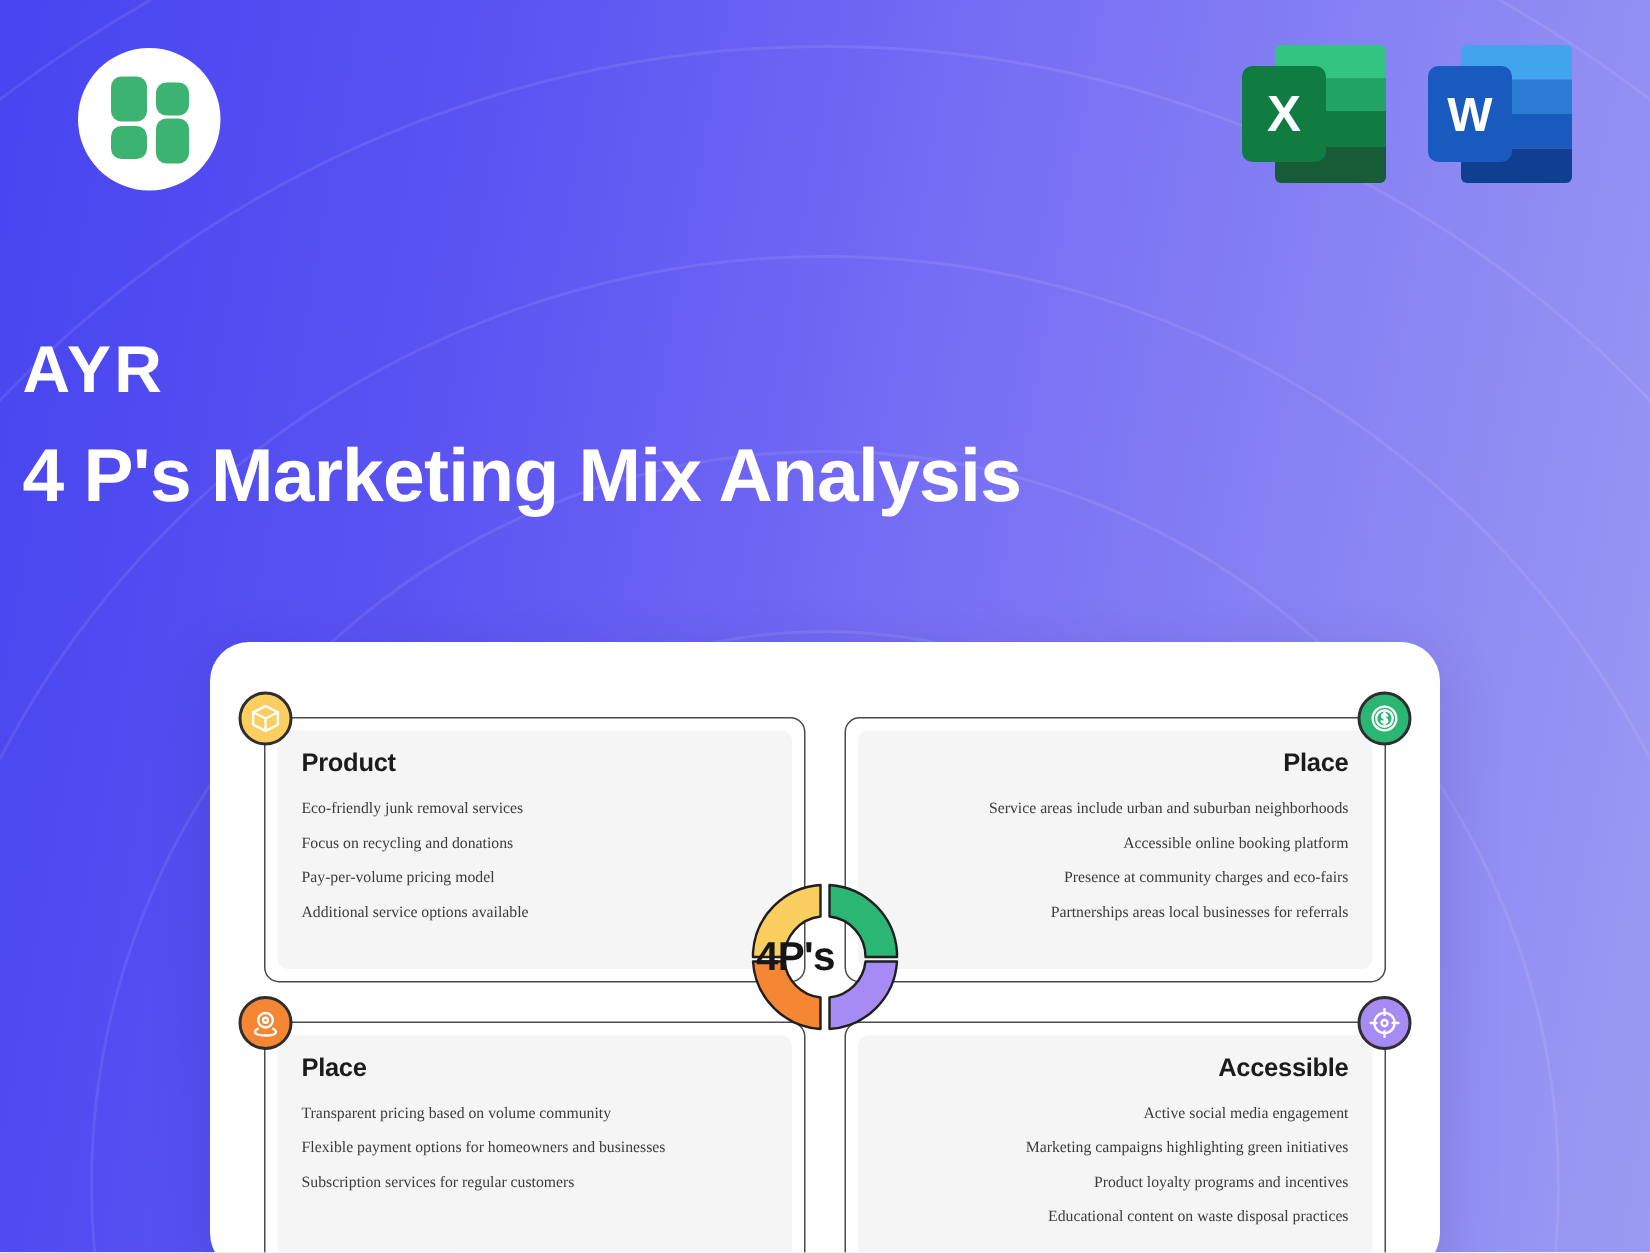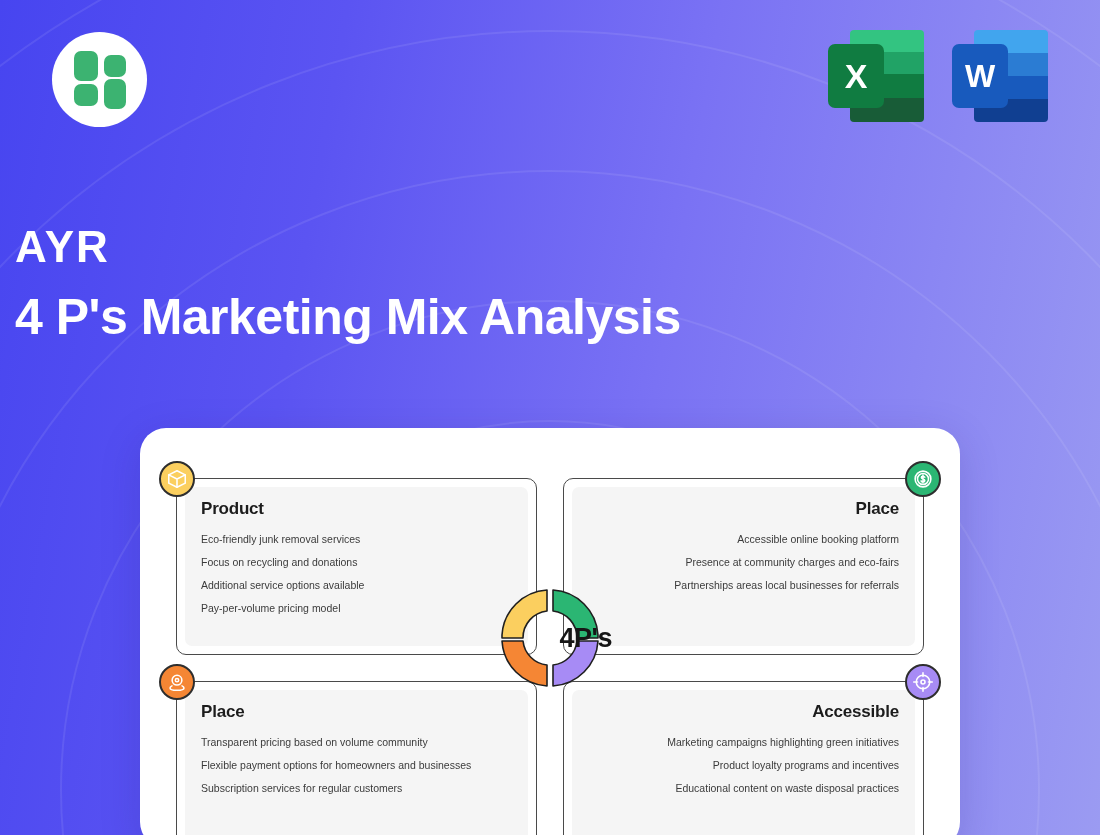--- a/index.html
+++ b/index.html
@@ -186,21 +186,21 @@
   }
   .quad.right .quad-inner { text-align: right; }
 
   .quad-title {
     font-size: 17px;
     font-weight: bold;
     color: #1c1c1c;
     margin-bottom: 14px;
     letter-spacing: -0.2px;
   }
-  .quad-list { list-style: none; }
+  .quad-list { list-style: none; font-family: Liberation Serif, serif; }
   .quad-list li {
     font-size: 10.5px;
     color: #3b3b3b;
     line-height: 1.28;
     margin-bottom: 9.5px;
     white-space: nowrap;
   }
 
   
   .badge {
@@ -227,21 +227,21 @@
     transform: translate(-50%, -50%);
     width: 124px;
     height: 124px;
     z-index: 9;
   }
   #donut-wrap svg { width: 124px; height: 124px; display: block; }
   #donut-center-label {
     position: absolute;
     left: 16px; right: 0; top: 50%;
     transform: translateY(-50%);
-    text-align: right;
+    text-align: left;
     font-size: 27px;
     font-weight: bold;
     color: #161616;
     letter-spacing: -0.5px;
     pointer-events: none;
   }
 </style>
 </head>
 <body>
 
@@ -300,37 +300,38 @@
           <svg viewBox="0 0 24 24" fill="none" stroke="#ffffff" stroke-width="1.7" stroke-linecap="round" stroke-linejoin="round">
             <path d="M3 7.5 12 3l9 4.5v9L12 21l-9-4.5z"></path>
             <path d="M3 7.5 12 12l9-4.5M12 12v9"></path>
           </svg>
         </div>
         <div class="quad-inner">
           <div class="quad-title">Product</div>
           <ul class="quad-list">
             <li>Eco-friendly junk removal services</li>
             <li>Focus on recycling and donations</li>
+            <li>Pay-per-volume pricing model</li>
             <li>Additional service options available</li>
-            <li>Pay-per-volume pricing model</li>
           </ul>
         </div>
       </div>
 
       <div class="quad right">
         <div class="badge badge-green tr">
           <svg viewBox="0 0 24 24" fill="none" stroke="#ffffff" stroke-width="1.7" stroke-linecap="round" stroke-linejoin="round">
             <circle cx="12" cy="12" r="8.6"></circle>
             <circle cx="12" cy="12" r="6"></circle>
             <path d="M13.9 10.1c-.4-.8-1.1-1.2-1.9-1.2-1 0-1.8.6-1.8 1.5 0 2 3.8 1.1 3.8 3.2 0 1-.9 1.6-2 1.6-.9 0-1.7-.4-2.1-1.2M12 7.6v8.8"></path>
           </svg>
         </div>
         <div class="quad-inner">
           <div class="quad-title">Place</div>
           <ul class="quad-list">
+            <li>Service areas include urban and suburban neighborhoods</li>
             <li>Accessible online booking platform</li>
             <li>Presence at community charges and eco-fairs</li>
             <li>Partnerships areas local businesses for referrals</li>
           </ul>
         </div>
       </div>
 
       <div class="quad left">
         <div class="badge badge-orange tl">
           <svg viewBox="0 0 24 24" fill="none" stroke="#ffffff" stroke-width="1.7" stroke-linecap="round" stroke-linejoin="round">
@@ -354,20 +355,21 @@
         <div class="badge badge-purple tr">
           <svg viewBox="0 0 24 24" fill="none" stroke="#ffffff" stroke-width="1.7" stroke-linecap="round" stroke-linejoin="round">
             <circle cx="12" cy="12" r="7.4"></circle>
             <circle cx="12" cy="12" r="2.2"></circle>
             <path d="M12 1.9v4.2M12 17.9v4.2M1.9 12h4.2M17.9 12h4.2"></path>
           </svg>
         </div>
         <div class="quad-inner">
           <div class="quad-title">Accessible</div>
           <ul class="quad-list">
+            <li>Active social media engagement</li>
             <li>Marketing campaigns highlighting green initiatives</li>
             <li>Product loyalty programs and incentives</li>
             <li>Educational content on waste disposal practices</li>
 
           </ul>
         </div>
       </div>
 
     </div>
 

